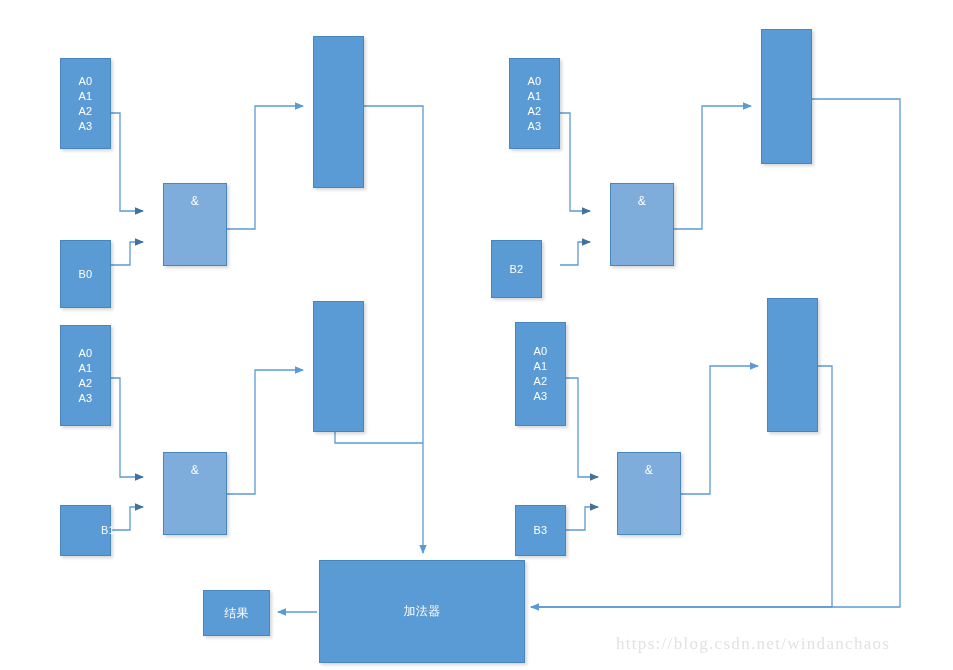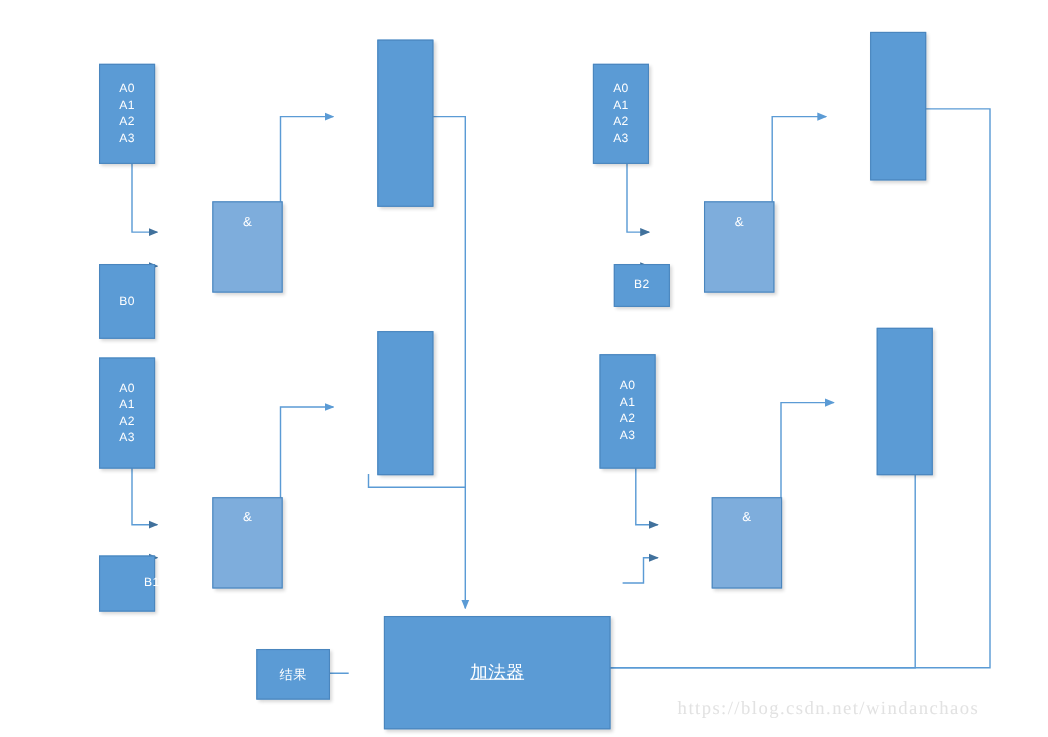--- a/index.html
+++ b/index.html
@@ -33,36 +33,34 @@
     border: 1px solid #4A86BE;
     color: #ffffff;
     display: flex;
     flex-direction: column;
     align-items: center;
     justify-content: center;
     font-size: 11px;
     line-height: 15px;
     letter-spacing: 0.3px;
     box-shadow: 2px 2px 3px rgba(0,0,0,0.16);
-    margin-left: 30px;
   }
   .box .ln {
     display: block;
     white-space: nowrap;
   }
   .gate {
     background: #7EADDC;
     border: 1px solid #4A86BE;
     justify-content: flex-start;
     padding-top: 10px;
     font-size: 12px;
   }
   .adder {
-    font-size: 16px;
-    text-decoration: underline;
+    font-size: 12px;
   }
   .result-label {
     font-size: 12px;
   }
   .watermark {
     position: absolute;
     font-family: "Liberation Serif", "DejaVu Serif", serif;
     font-size: 17px;
     color: #e2e2e2;
     letter-spacing: 1.3px;
@@ -136,21 +134,21 @@
     <span class="ln"></span>
   </div>
 
   <div class="box" style="left:509px; top:58px; width:51px; height:91px;">
     <span class="ln">A0</span>
     <span class="ln">A1</span>
     <span class="ln">A2</span>
     <span class="ln">A3</span>
   </div>
 
-  <div class="box" style="left:528px; top:240px; width:51px; height:39px;align-items:center;">
+  <div class="box" style="left:491px; top:240px; width:51px; height:58px;align-items:center;">
     <span class="ln">B2</span>
   </div>
 
   <div class="box gate" style="left:610px; top:183px; width:64px; height:83px;">
     <span class="ln">&amp;</span>
   </div>
 
   <div class="box" style="left:761px; top:29px; width:51px; height:135px;">
     <span class="ln"></span>
     <span class="ln"></span>
@@ -188,20 +186,23 @@
     <span class="ln"></span>
   </div>
 
   <div class="box" style="left:515px; top:322px; width:51px; height:104px;">
     <span class="ln">A0</span>
     <span class="ln">A1</span>
     <span class="ln">A2</span>
     <span class="ln">A3</span>
   </div>
 
+  <div class="box" style="left:515px; top:505px; width:51px; height:51px;">
+    <span class="ln">B3</span>
+  </div>
 
   <div class="box gate" style="left:617px; top:452px; width:64px; height:83px;">
     <span class="ln">&amp;</span>
   </div>
 
   <div class="box" style="left:767px; top:298px; width:51px; height:134px;">
     <span class="ln"></span>
     <span class="ln"></span>
     <span class="ln"></span>
     <span class="ln"></span>

